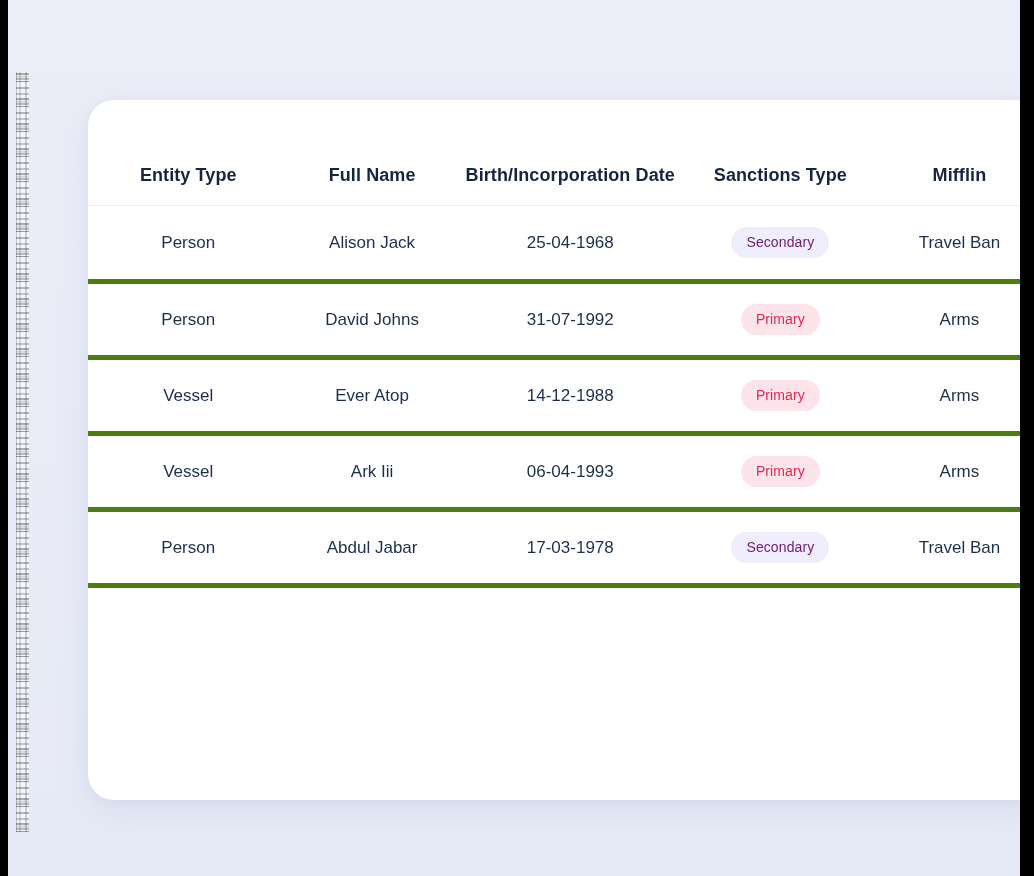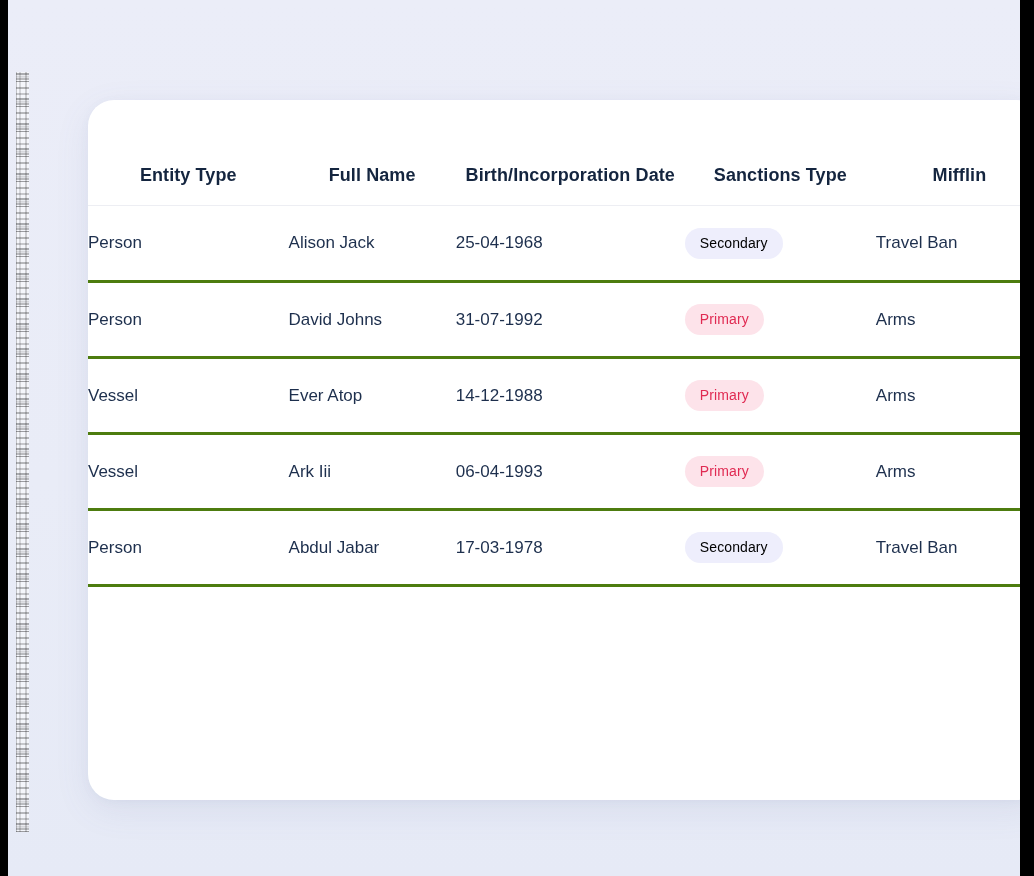--- a/index.html
+++ b/index.html
@@ -80,22 +80,23 @@
     vertical-align: bottom;
     border-bottom: 1px solid #edeef3;
     white-space: nowrap;
   }
 
   tbody td {
     height: 76px;
     font-size: 17px;
     font-weight: 400;
     color: #1d2f4d;
+    text-align: center;
     vertical-align: middle;
-    border-bottom: 3px solid #4d7c0f;
+    border-bottom: 5px solid #4d7c0f;
     white-space: nowrap;
   }
 
   
   .col-entity   { width: 21.0%; }
   .col-name     { width: 17.5%; }
   .col-date     { width: 24.0%; }
   .col-sanction { width: 20.0%; }
   .col-category { width: 17.5%; }
 
@@ -108,21 +109,21 @@
     border-radius: 999px;
     letter-spacing: .1px;
     white-space: nowrap;
   }
   .badge.primary {
     background: #fde3ea;
     color: #e02a52;
   }
   .badge.secondary {
     background: #eeeefc;
-    color: #000000;
+    color: #701a75;
   }
 </style>
 </head>
 <body>
 
 <div id="page-root">
 
   <div class="edge-noise left"></div>
 
   <div id="card">

